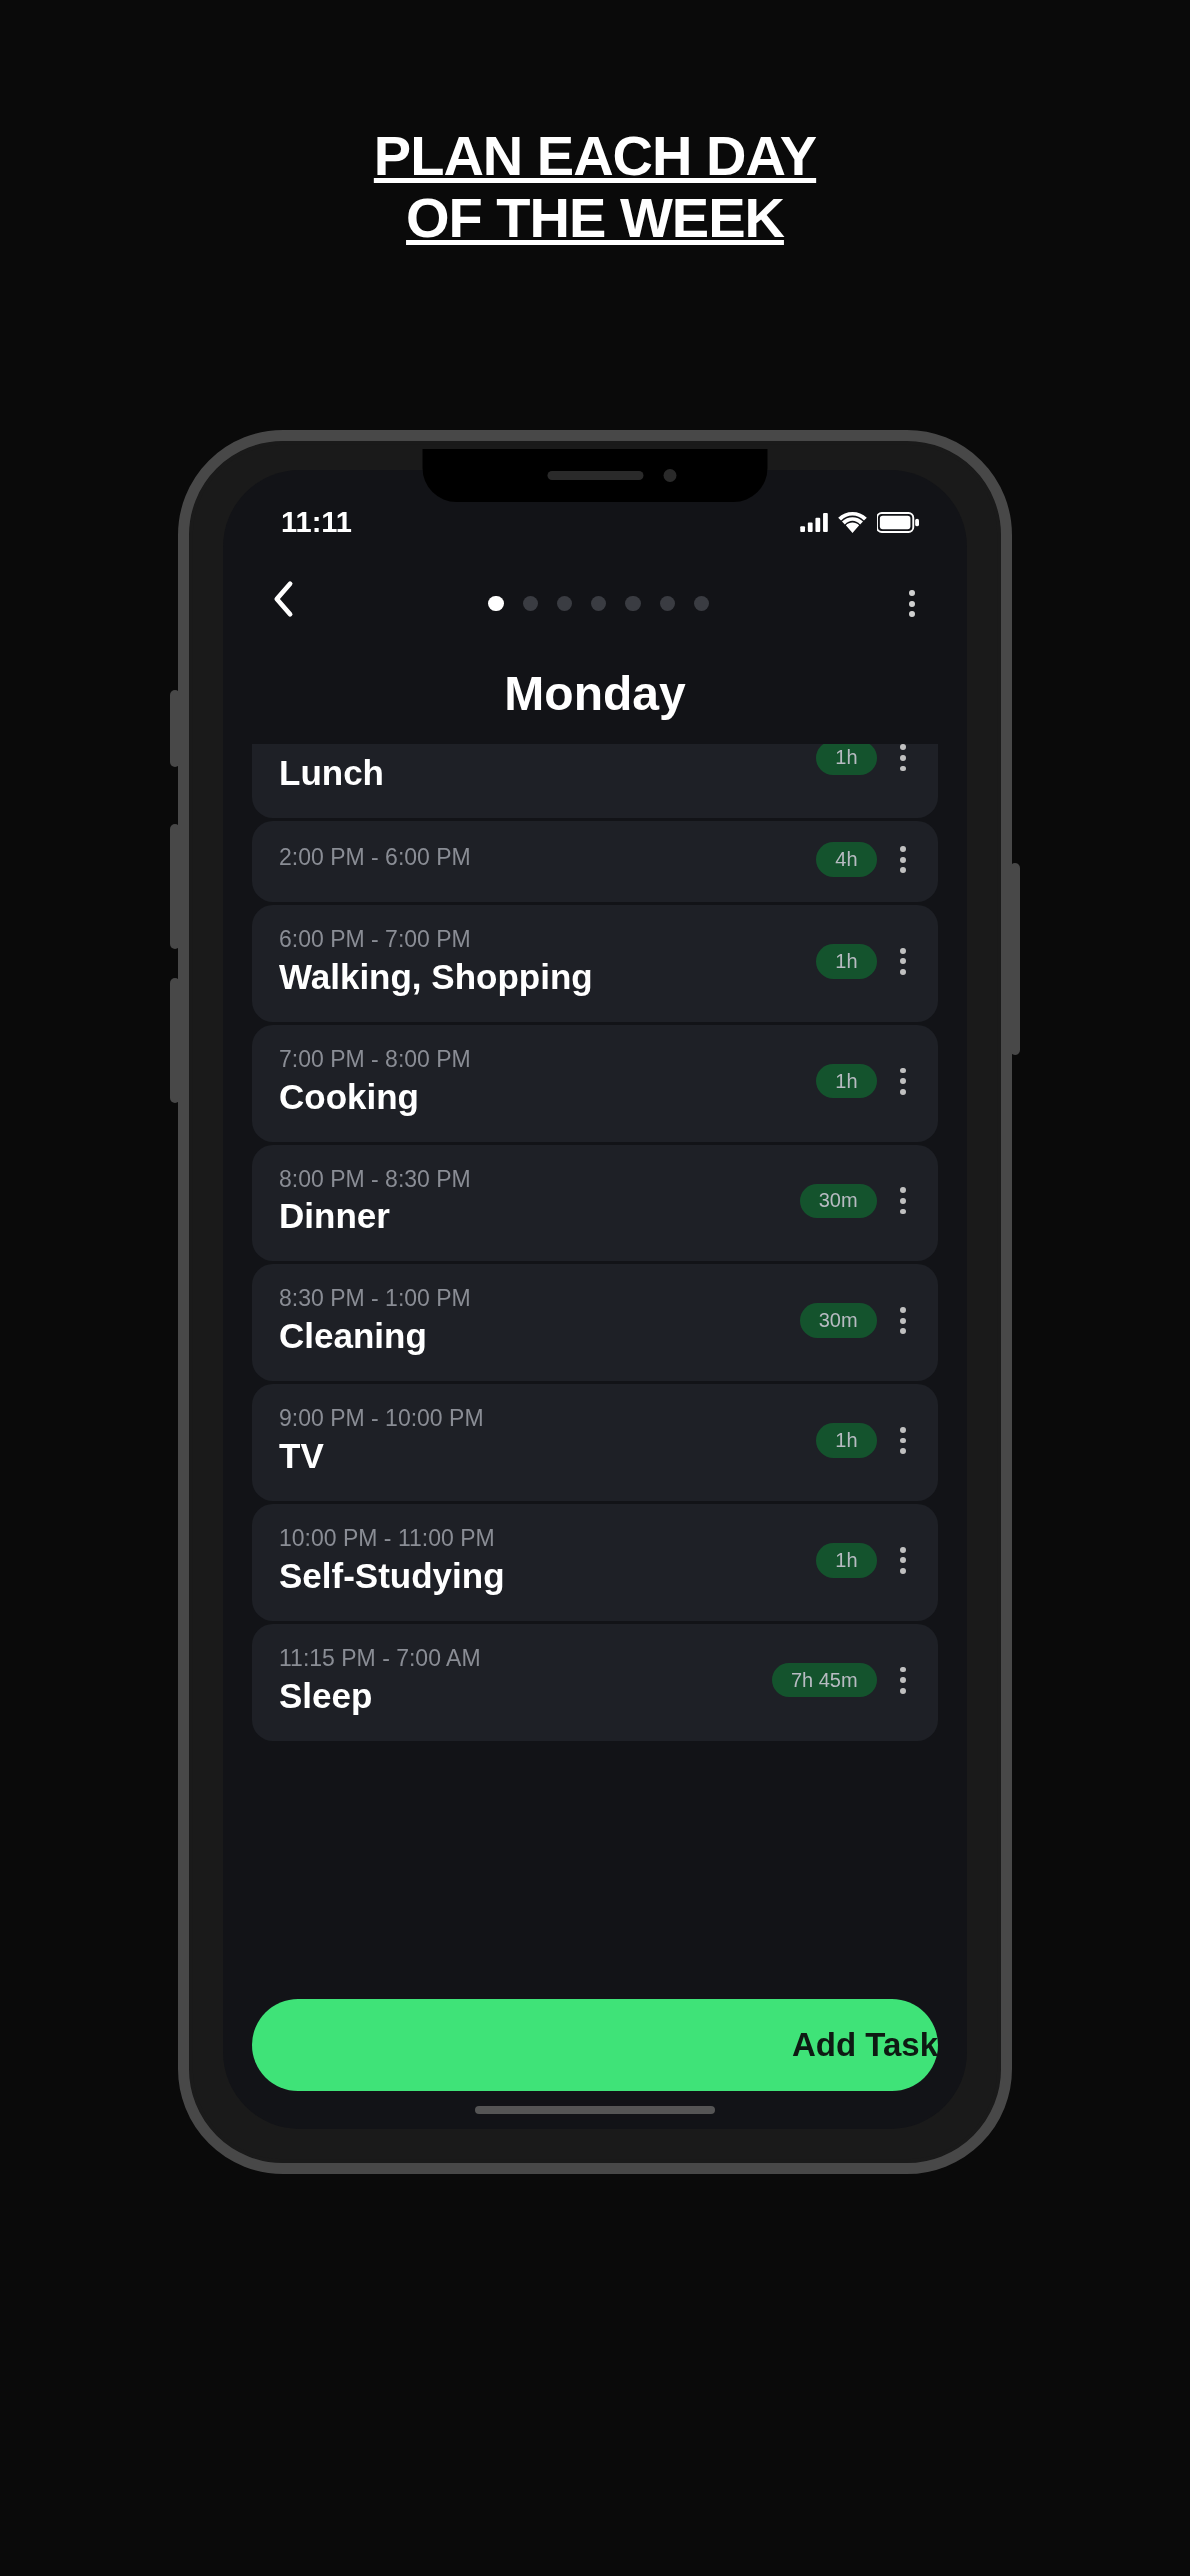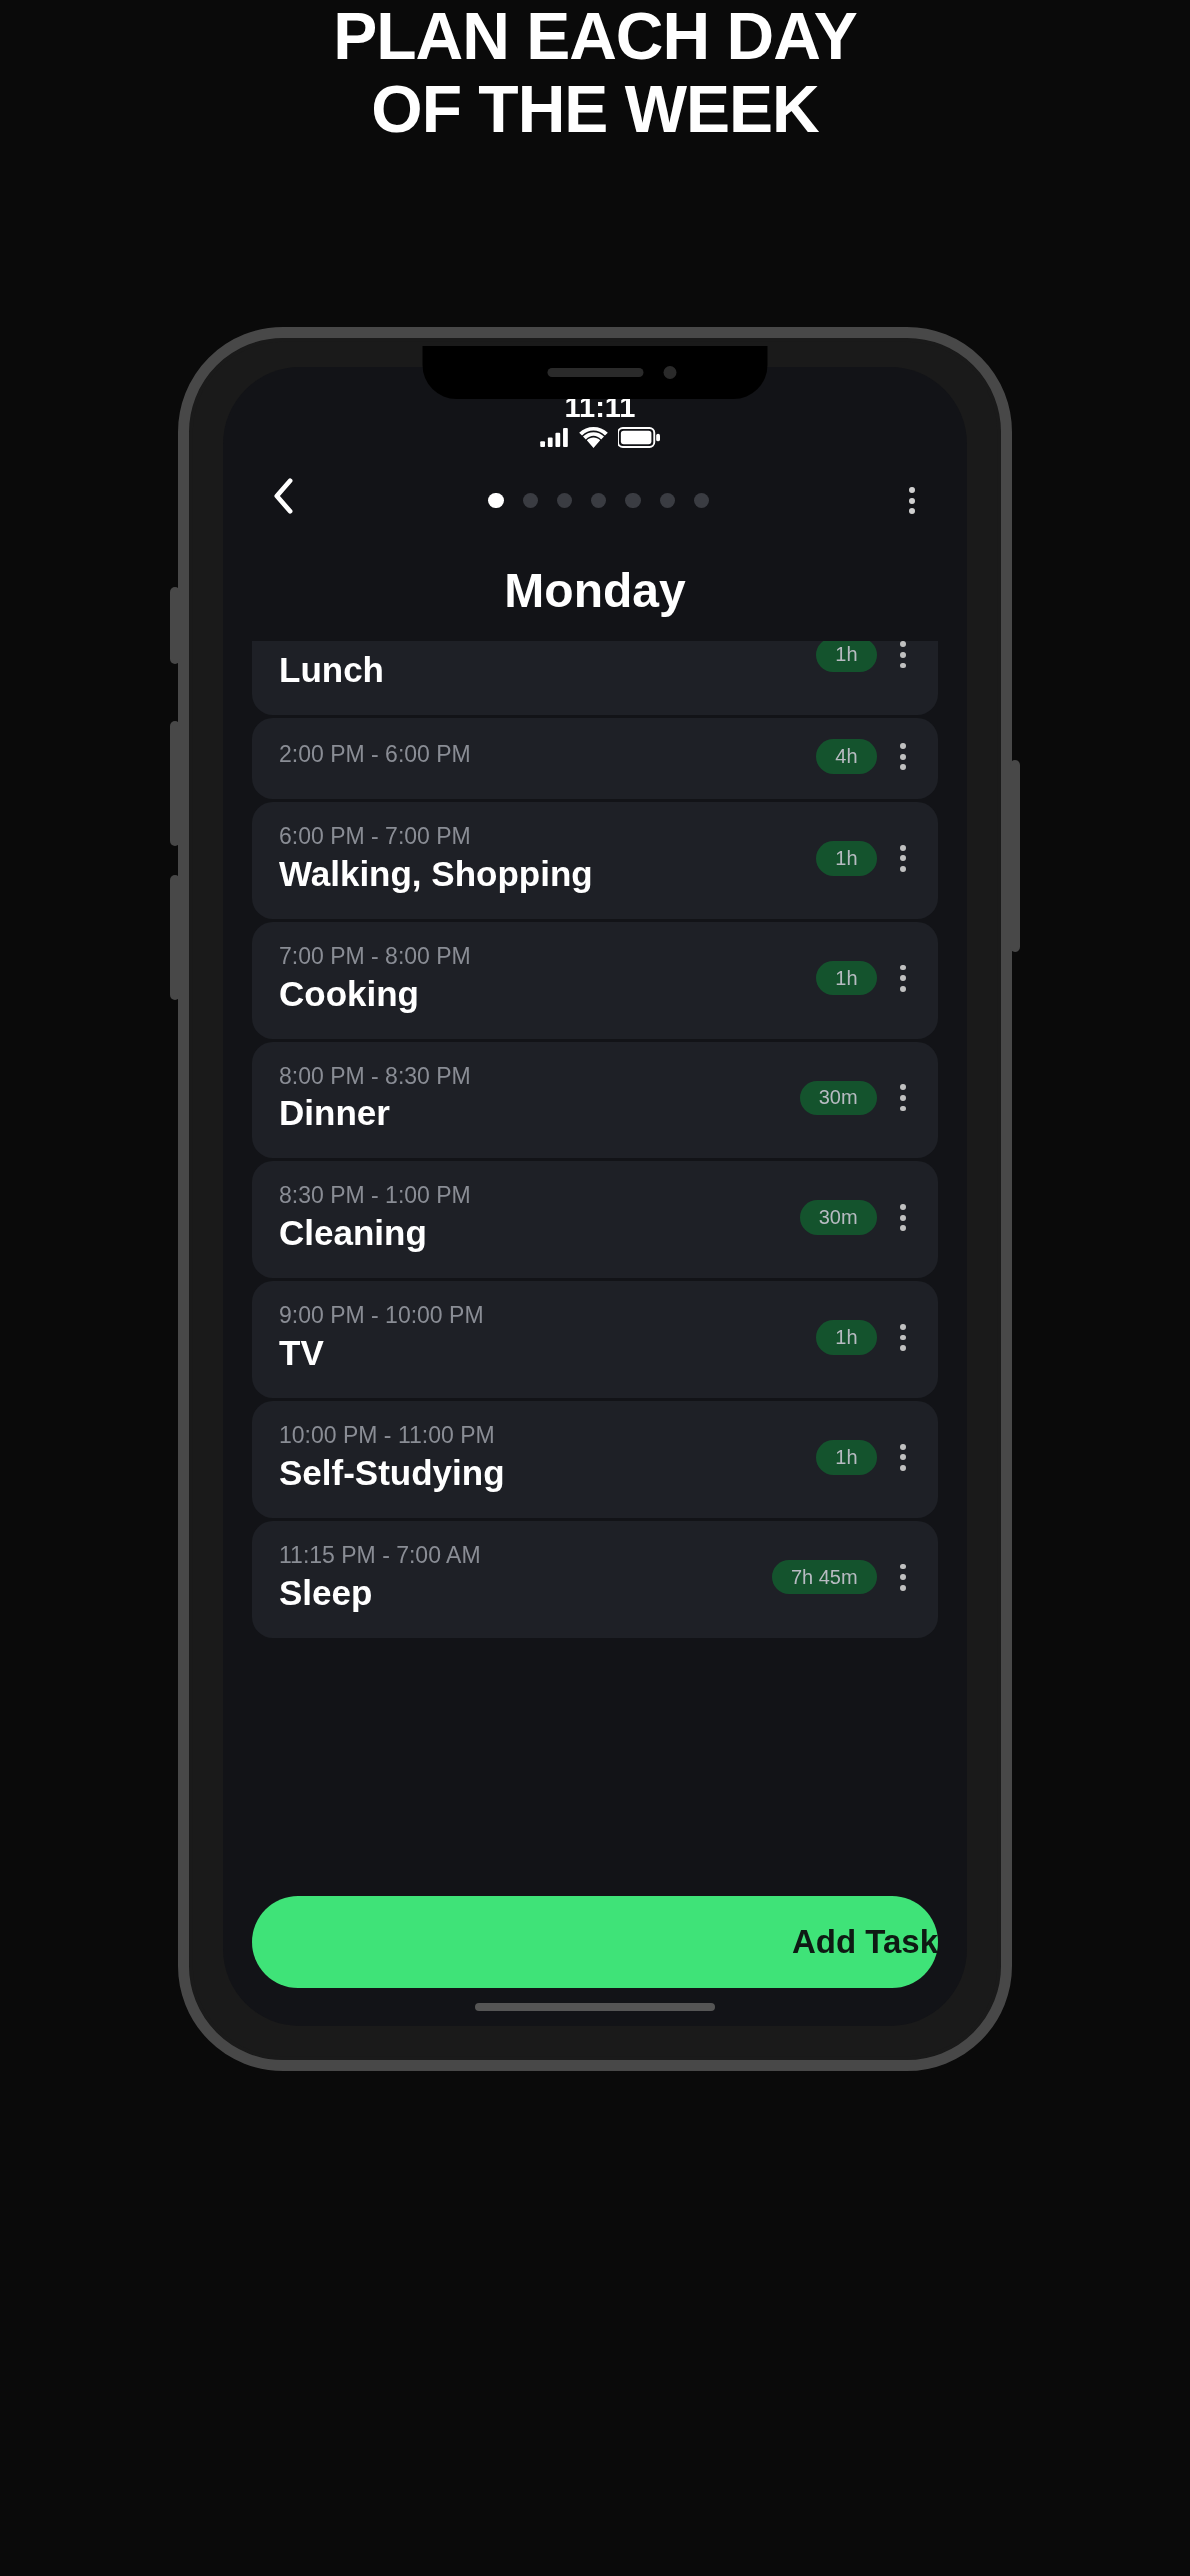--- a/index.html
+++ b/index.html
@@ -8,25 +8,27 @@
   height: 2576px;
   background: #0a0a0a;
   font-family: -apple-system, BlinkMacSystemFont, 'Segoe UI', Helvetica, Arial, sans-serif;
   display: flex;
   flex-direction: column;
   align-items: center;
   overflow: hidden;
 }
 .hero-title {
   color: #fff;
-  font-size: 66px;
+  font-size: 56px;
   font-weight: 800;
   text-align: center;
   line-height: 1.1;
+  margin-top: 125px;
   letter-spacing: -1px;
+  text-decoration: underline;
 }
 .phone-frame {
   width: 834px;
   height: 1744px;
   margin-top: 182px;
   border-radius: 105px;
   background: #1a1a1a;
   border: 11.5px solid #484848;
   position: relative;
   padding: 29px 34px 34px 34px;
@@ -81,21 +83,20 @@
   position: relative;
   display: flex;
   flex-direction: column;
 }
 .status-bar {
   display: flex;
   justify-content: space-between;
   align-items: center;
   padding: 24px 48px 0 58px;
   height: 81px;
-  flex-direction: column;
 }
 .status-time {
   color: #fff;
   font-size: 29px;
   font-weight: 600;
 }
 .status-right {
   display: flex;
   align-items: center;
   gap: 9.6px;

